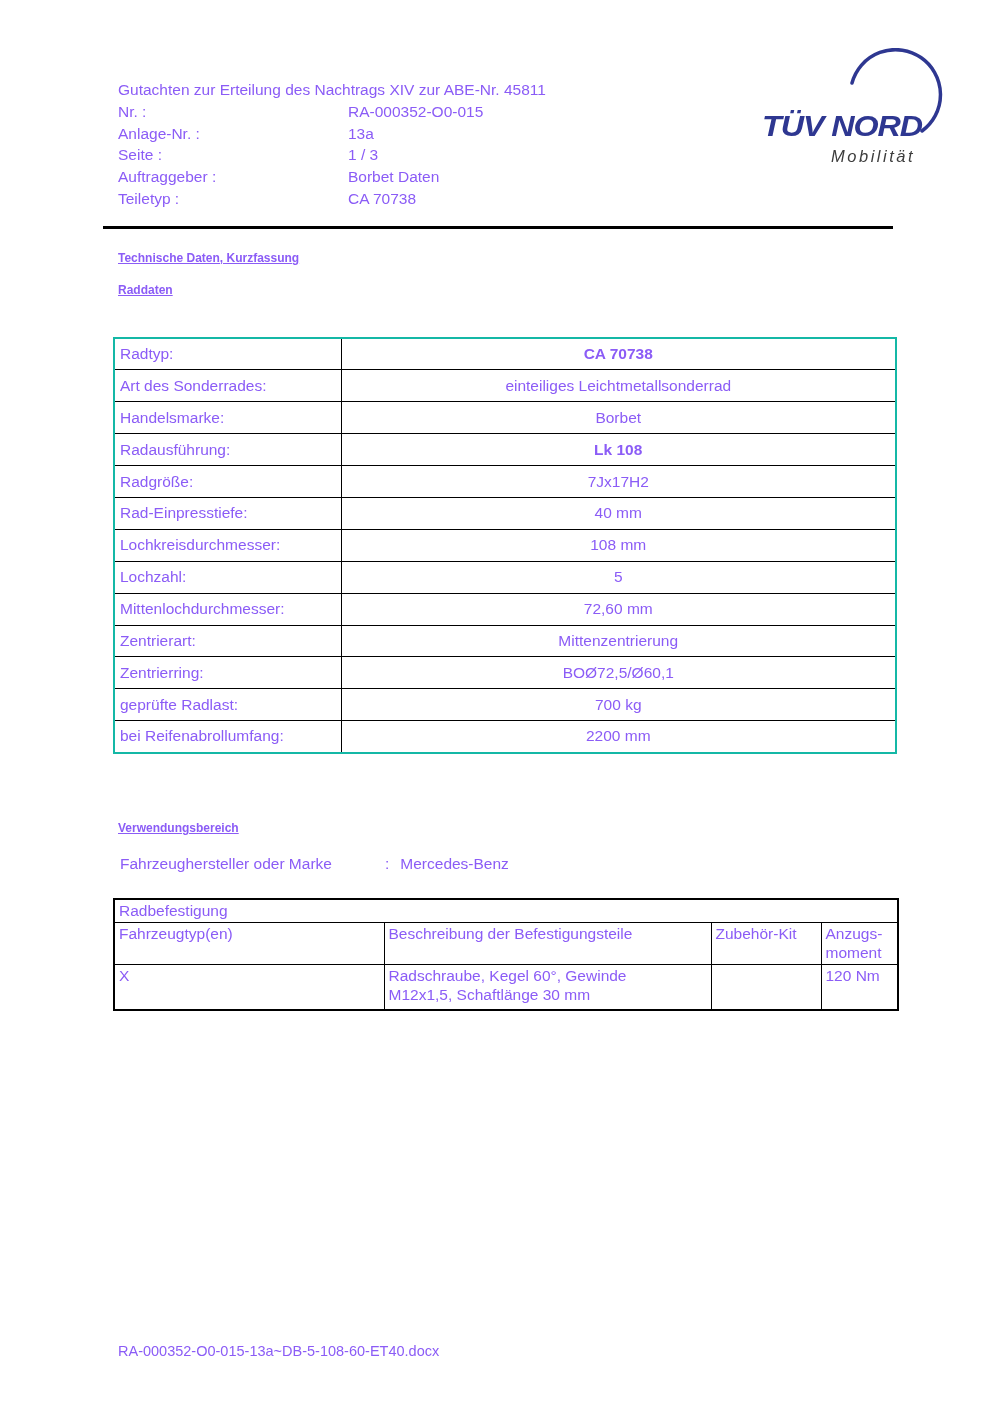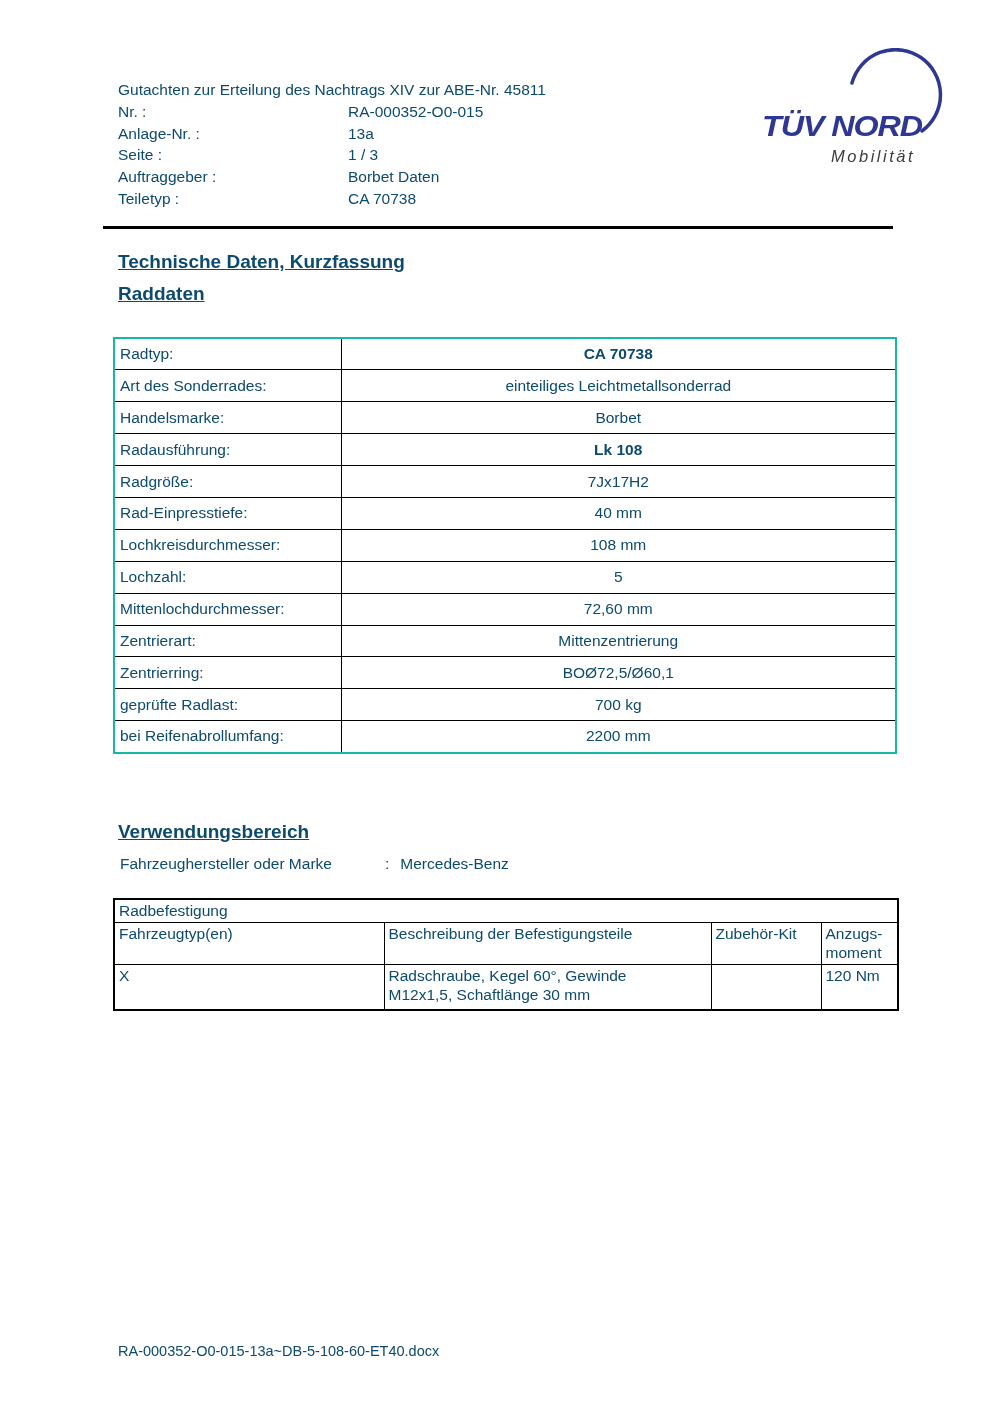--- a/index.html
+++ b/index.html
@@ -2,21 +2,21 @@
 <html><head>
 <meta charset="utf-8">
 <style>
   * { margin:0; padding:0; box-sizing:border-box; }
   html,body { background:#e8e8e8; }
   .page {
     position:relative;
     width:993px; height:1404px;
     background:#ffffff;
     font-family:"Liberation Sans", sans-serif;
-    color:#0c4a6e;
+    color:#8b5cf6;
     margin:0 auto;
     overflow:hidden;
   }
 
   
   .header-block {
     position:absolute; left:118px; top:79px;
     font-size:15.5px; line-height:21.8px;
     white-space:nowrap;
   }
@@ -27,21 +27,21 @@
 
   
   .rule {
     position:absolute; left:103px; top:226px;
     width:790px; height:3px; background:#000;
   }
 
   
   .heading {
     position:absolute; left:118px;
-    font-size:19px; font-weight:bold;
+    font-size:12px; font-weight:bold;
     text-decoration:underline;
     white-space:nowrap;
   }
   .h-technische { top:251px; }
   .h-raddaten  { top:283px; }
   .h-verwendung { top:821px; }
 
   
   table.raddaten {
     position:absolute; left:113px; top:337px;

